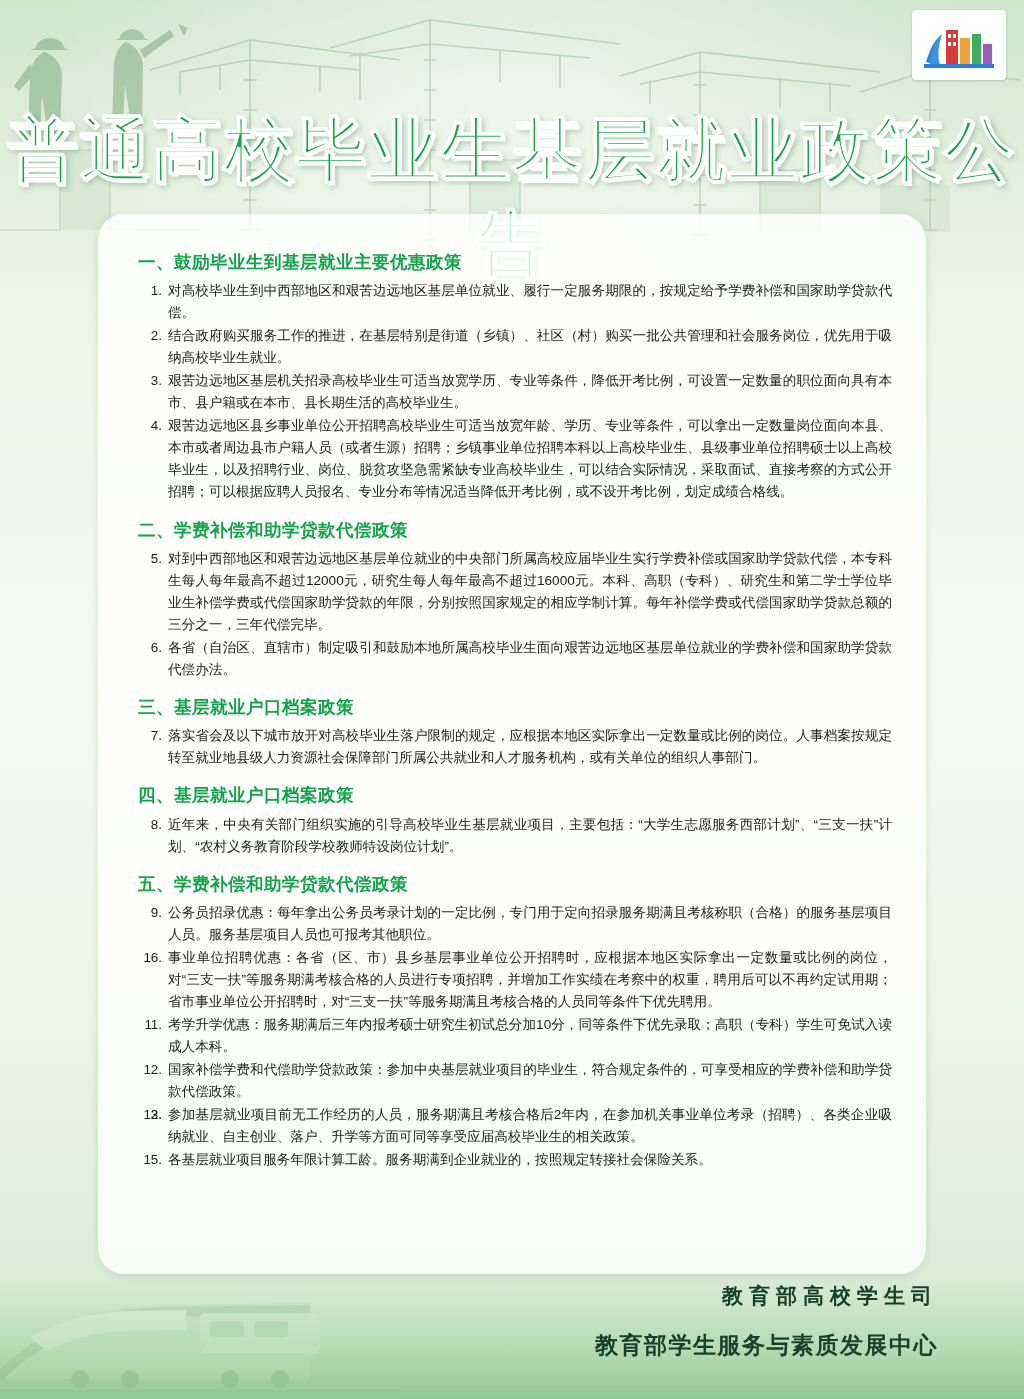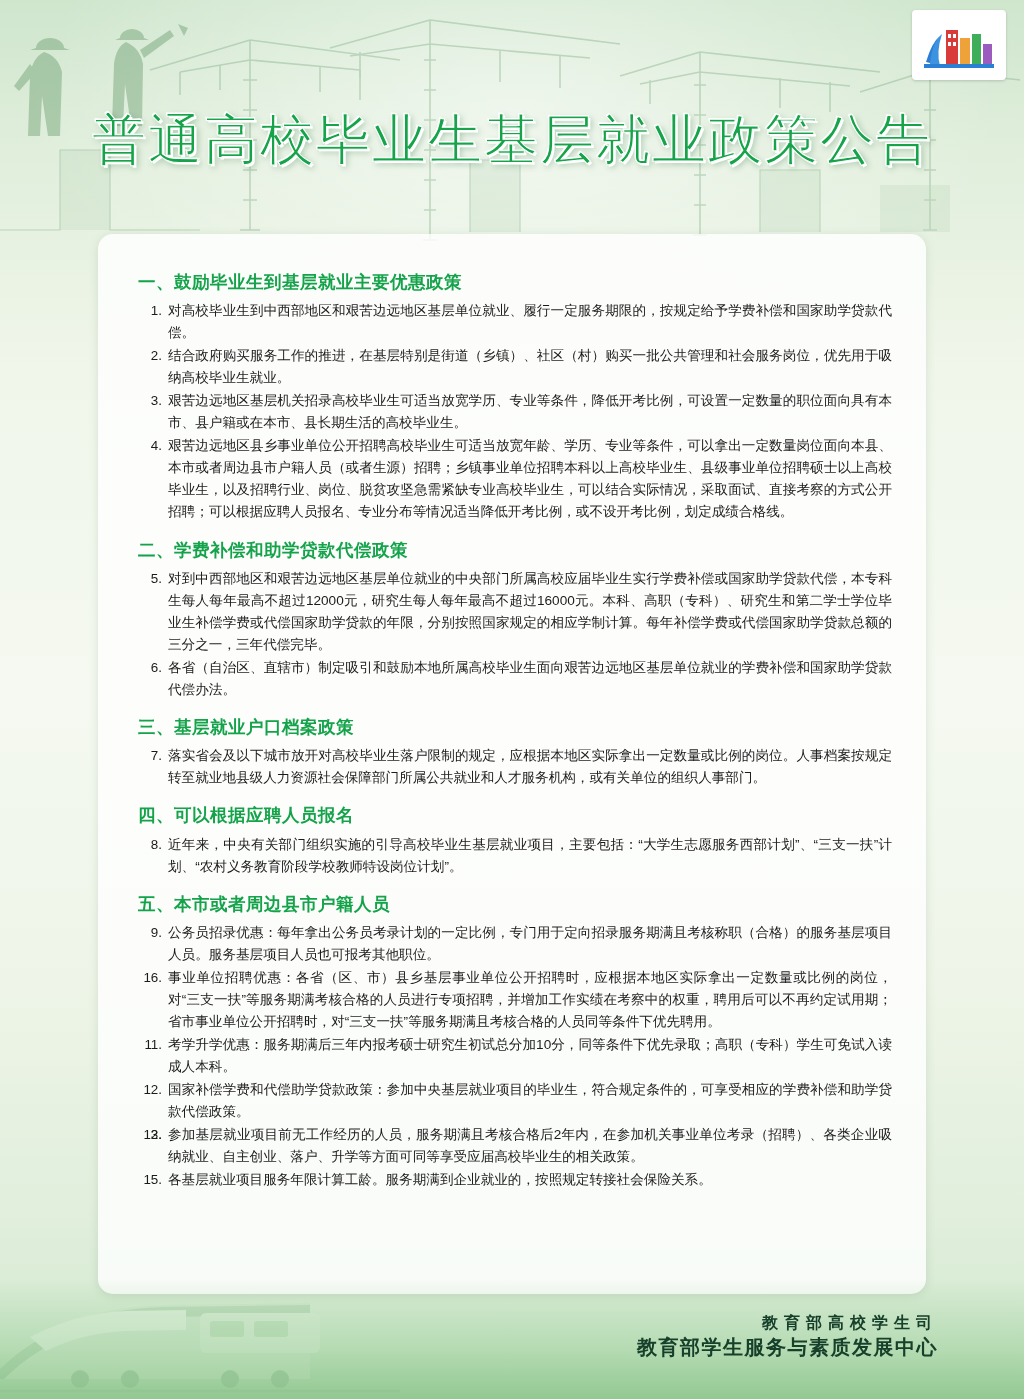--- a/index.html
+++ b/index.html
@@ -39,33 +39,33 @@
     position:absolute;right:18px;top:10px;width:94px;height:70px;
     background:#ffffff;border-radius:4px;
     box-shadow:0 1px 3px rgba(0,0,0,.18);
     display:flex;align-items:center;justify-content:center;
   }
   
   .title{
     position:absolute;left:0;right:0;top:104px;
     text-align:center;
     font-family:"DejaVu Sans","Liberation Sans",sans-serif;
-    font-size:54px;font-weight:normal;letter-spacing:2px;
+    font-size:70px;font-weight:bold;letter-spacing:2px;
     color:#16a34a;
     text-shadow:
       2px 2px 0 #ffffff,
       -1px -1px 0 #ffffff,
       3px 3px 6px rgba(0,90,30,.35);
     -webkit-text-stroke:1px #ffffff;
   }
   
   .card{
-    position:absolute;left:98px;top:234px;width:828px;height:1060px;
+    position:absolute;left:98px;top:214px;width:828px;height:1060px;
     background:rgba(255,255,255,.80);
-    border-radius:15px;
+    border-radius:26px;
     box-shadow:0 2px 10px rgba(90,130,90,.18);
   }
   .card-inner{
     position:absolute;left:40px;top:34px;right:34px;
     font-size:13.6px;line-height:1.62;color:#1b1b1b;
   }
   h2.section{
     font-family:"DejaVu Sans","Liberation Sans",sans-serif;
     font-size:17.5px;font-weight:bold;color:#14a34a;
     margin:12px 0 4px 0;letter-spacing:.5px;
@@ -81,22 +81,22 @@
   ol.items li .num{
     position:absolute;left:0;top:0;width:24px;text-align:right;
     font-size:13.4px;color:#1b1b1b;
   }
   
   .footer{
     position:absolute;right:86px;bottom:38px;text-align:right;
     font-family:"DejaVu Sans","Liberation Sans",sans-serif;
     font-weight:bold;color:#17402a;
   }
-  .footer .l1{font-size:16px;letter-spacing:6px;}
-  .footer .l2{font-size:20px;letter-spacing:1.5px;margin-top:0;}
+  .footer .l1{font-size:21px;letter-spacing:6px;}
+  .footer .l2{font-size:23px;letter-spacing:1.5px;margin-top:20px;}
 </style>
 </head>
 <body>
 
 <div class="poster">
 
   <div class="crane-band">
     <svg width="1024" height="250" viewBox="0 0 1024 250" xmlns="http://www.w3.org/2000/svg">
       <g stroke="#7fae84" stroke-width="1.6" fill="none" opacity="0.75">
 
@@ -176,26 +176,26 @@
       <ol class="items">
         <li><span class="num">5.</span><span>对到中西部地区和艰苦边远地区基层单位就业的中央部门所属高校应届毕业生实行学费补偿或国家助学贷款代偿，本专科生每人每年最高不超过12000元，研究生每人每年最高不超过16000元。本科、高职（专科）、研究生和第二学士学位毕业生补偿学费或代偿国家助学贷款的年限，分别按照国家规定的相应学制计算。每年补偿学费或代偿国家助学贷款总额的三分之一，三年代偿完毕。</span></li>
         <li><span class="num">6.</span><span>各省（自治区、直辖市）制定吸引和鼓励本地所属高校毕业生面向艰苦边远地区基层单位就业的学费补偿和国家助学贷款代偿办法。</span></li>
       </ol>
 
       <h2 class="section">三、基层就业户口档案政策</h2>
       <ol class="items">
         <li><span class="num">7.</span><span>落实省会及以下城市放开对高校毕业生落户限制的规定，应根据本地区实际拿出一定数量或比例的岗位。人事档案按规定转至就业地县级人力资源社会保障部门所属公共就业和人才服务机构，或有关单位的组织人事部门。</span></li>
       </ol>
 
-      <h2 class="section">四、可以根据应聘人员报名</h2>
+      <h2 class="section">四、基层就业户口档案政策</h2>
       <ol class="items">
         <li><span class="num">8.</span><span>近年来，中央有关部门组织实施的引导高校毕业生基层就业项目，主要包括：“大学生志愿服务西部计划”、“三支一扶”计划、“农村义务教育阶段学校教师特设岗位计划”。</span></li>
       </ol>
 
-      <h2 class="section">五、本市或者周边县市户籍人员</h2>
+      <h2 class="section">五、学费补偿和助学贷款代偿政策</h2>
       <ol class="items">
         <li><span class="num">9.</span><span>公务员招录优惠：每年拿出公务员考录计划的一定比例，专门用于定向招录服务期满且考核称职（合格）的服务基层项目人员。服务基层项目人员也可报考其他职位。</span></li>
         <li><span class="num">16.</span><span>事业单位招聘优惠：各省（区、市）县乡基层事业单位公开招聘时，应根据本地区实际拿出一定数量或比例的岗位，对“三支一扶”等服务期满考核合格的人员进行专项招聘，并增加工作实绩在考察中的权重，聘用后可以不再约定试用期；省市事业单位公开招聘时，对“三支一扶”等服务期满且考核合格的人员同等条件下优先聘用。</span></li>
         <li><span class="num">11.</span><span>考学升学优惠：服务期满后三年内报考硕士研究生初试总分加10分，同等条件下优先录取；高职（专科）学生可免试入读成人本科。</span></li>
         <li><span class="num">12.</span><span>国家补偿学费和代偿助学贷款政策：参加中央基层就业项目的毕业生，符合规定条件的，可享受相应的学费补偿和助学贷款代偿政策。</span></li>
         <li><span class="num">12.</span></li>
         <li><span class="num">3.</span><span>参加基层就业项目前无工作经历的人员，服务期满且考核合格后2年内，在参加机关事业单位考录（招聘）、各类企业吸纳就业、自主创业、落户、升学等方面可同等享受应届高校毕业生的相关政策。</span></li>
         <li><span class="num">15.</span><span>各基层就业项目服务年限计算工龄。服务期满到企业就业的，按照规定转接社会保险关系。</span></li>
       </ol>
 

